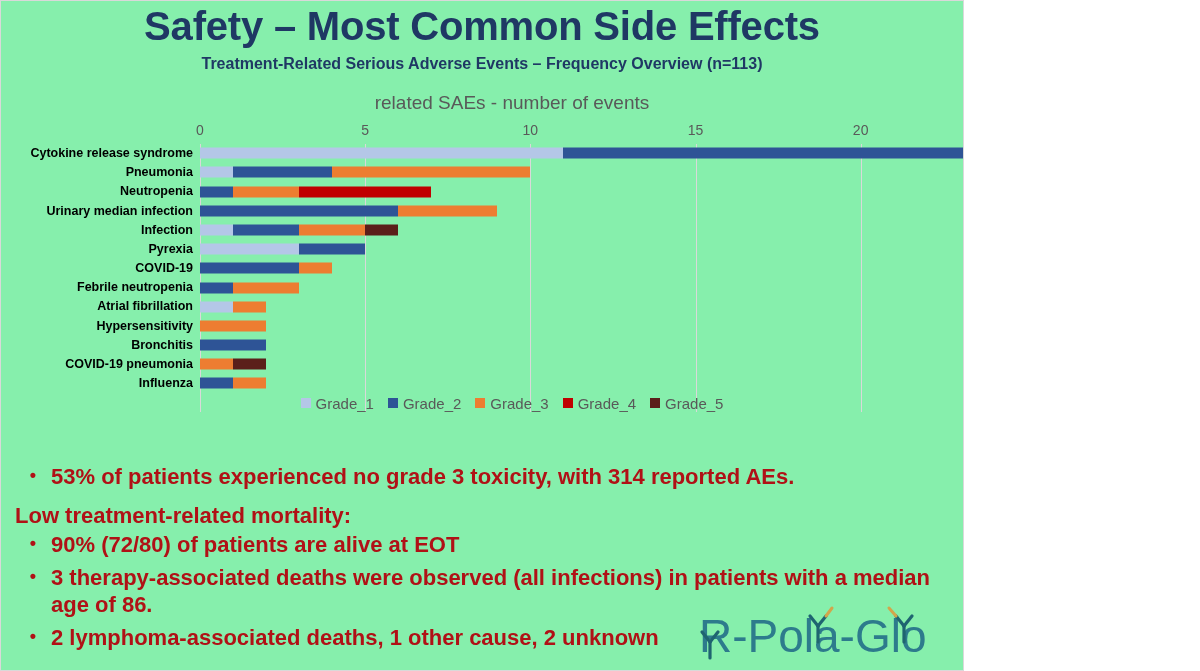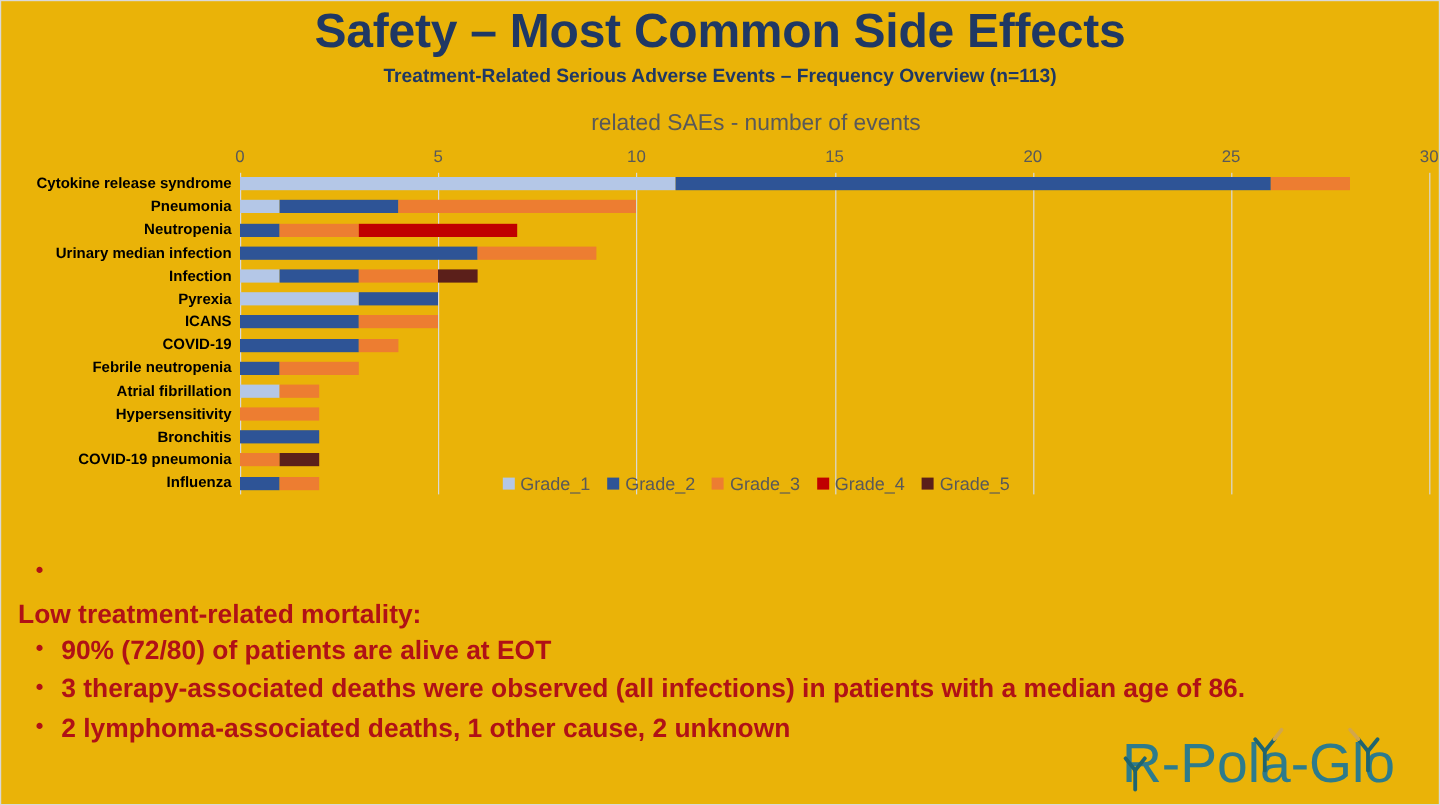--- a/index.html
+++ b/index.html
@@ -5,23 +5,23 @@
   html, body {
     margin: 0;
     padding: 0;
     background: #ffffff;
   }
   body {
     font-family: "Liberation Sans", sans-serif;
   }
   .slide {
     position: relative;
-    width: 1200px;
+    width: 964px;
     height: 671px;
-    background: #eab308;
+    background: #86efac;
     box-sizing: border-box;
     border: 1px solid #d9d9d9;
     overflow: hidden;
   }
 
   
   .title {
     text-align: center;
     color: #1f3864;
     font-weight: bold;
@@ -269,27 +269,20 @@
               </div>
             </div>
             <div class="row">
               <div class="row-label">Pyrexia</div>
               <div class="bar-track">
                 <div class="bar" title="Pyrexia · Grade_1: 3" style="left: 0px; width: 99.1px; background: rgb(180, 199, 231);"></div>
                 <div class="bar" title="Pyrexia · Grade_2: 2" style="left: 99.1px; width: 66.0667px; background: rgb(46, 84, 150);"></div>
               </div>
             </div>
             <div class="row">
-              <div class="row-label">ICANS</div>
-              <div class="bar-track">
-                <div class="bar" title="ICANS · Grade_2: 3" style="left: 0px; width: 99.1px; background: rgb(46, 84, 150);"></div>
-                <div class="bar" title="ICANS · Grade_3: 2" style="left: 99.1px; width: 66.0667px; background: rgb(237, 125, 49);"></div>
-              </div>
-            </div>
-            <div class="row">
               <div class="row-label">COVID-19</div>
               <div class="bar-track">
                 <div class="bar" title="COVID-19 · Grade_2: 3" style="left: 0px; width: 99.1px; background: rgb(46, 84, 150);"></div>
                 <div class="bar" title="COVID-19 · Grade_3: 1" style="left: 99.1px; width: 33.0333px; background: rgb(237, 125, 49);"></div>
               </div>
             </div>
             <div class="row">
               <div class="row-label">Febrile neutropenia</div>
               <div class="bar-track">
                 <div class="bar" title="Febrile neutropenia · Grade_2: 1" style="left: 0px; width: 33.0333px; background: rgb(46, 84, 150);"></div>
@@ -353,20 +346,21 @@
             <span class="legend-swatch" style="background: rgb(91, 31, 26);"></span>
             <span class="legend-text">Grade_5</span>
           </div>
         </div>
     </div>
   </div>
 
   <div class="notes" id="notes">
       <div class="bullet-line">
         <span class="dot">•</span>
+        <span>53% of patients experienced no grade 3 toxicity, with 314 reported AEs.</span>
       </div>
       <div class="plain-line">Low treatment-related mortality:</div>
       <div class="bullet-line tight">
         <span class="dot">•</span>
         <span>90% (72/80) of patients are alive at EOT</span>
       </div>
       <div class="bullet-line tight">
         <span class="dot">•</span>
         <span>3 therapy-associated deaths were observed (all infections) in patients with a median age of 86.</span>
       </div>

